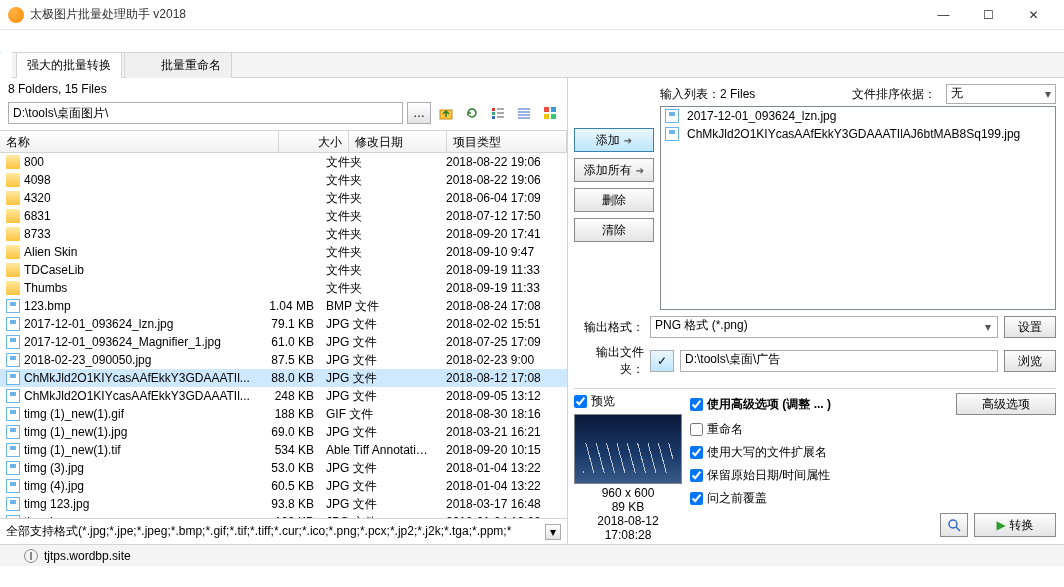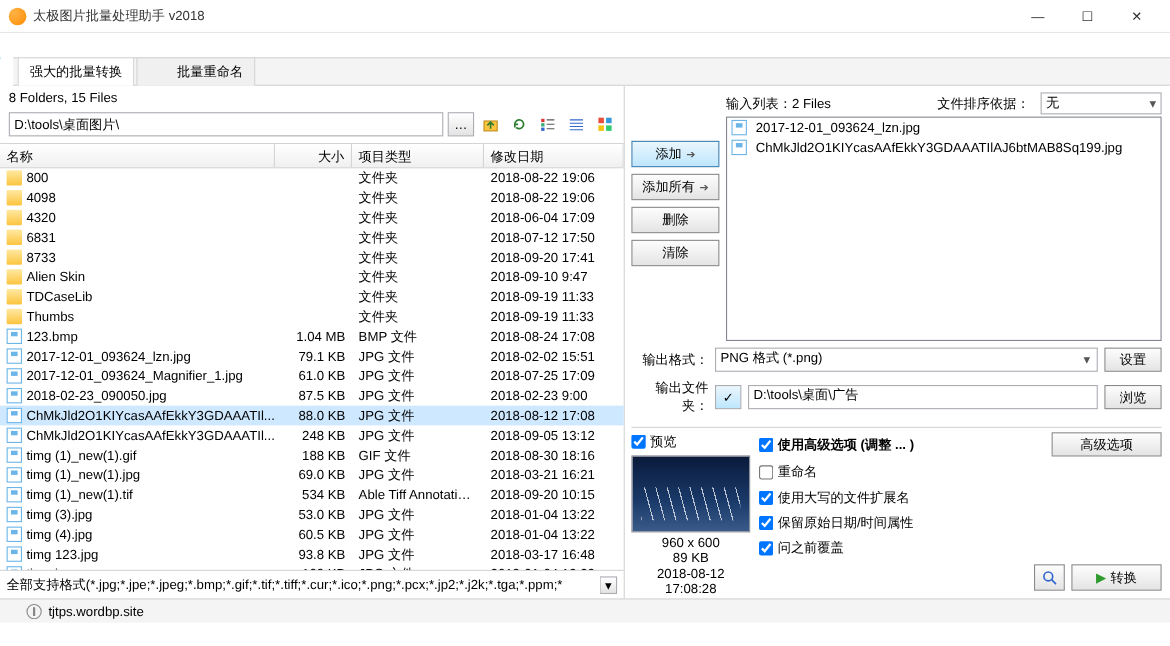--- a/index.html
+++ b/index.html
@@ -36,21 +36,21 @@
 
 .pathbar { display: flex; align-items: center; padding: 2px 6px 6px 8px; gap: 4px; }
 .pathbar input { flex: 1; height: 22px; border: 1px solid #abadb3; padding: 0 4px; }
 .pathbar .btn { width: 24px; height: 22px; border: 1px solid #abadb3; background: linear-gradient(#fff,#e3e3e3); display: flex; align-items: center; justify-content: center; cursor: pointer; }
 .pathbar .toolbtn { width: 22px; height: 22px; display: flex; align-items: center; justify-content: center; cursor: pointer; }
 
 
 .filetable { flex: 1; overflow: hidden; display: flex; flex-direction: column; border-top: 1px solid #d4d4d4; }
 .ft-header { display: flex; background: linear-gradient(#fff,#f0f0f0); border-bottom: 1px solid #d4d4d4; height: 22px; }
 .ft-header .col { padding: 3px 6px; border-right: 1px solid #d4d4d4; }
-.col-name { width: 250px; }
+.col-name { width: 279px; }
 .col-size { width: 70px; text-align: right; }
 .col-type { width: 120px; }
 .col-date { flex: 1; }
 .ft-body { flex: 1; overflow-y: auto; overflow-x: hidden; }
 .ft-row { display: flex; height: 18px; align-items: center; cursor: pointer; }
 .ft-row.selected { background: #cde8ff; }
 .ft-row .cell { padding: 1px 6px; white-space: nowrap; overflow: hidden; text-overflow: ellipsis; }
 .rowicon { width: 14px; height: 14px; margin-right: 4px; display: inline-block; vertical-align: middle; flex-shrink: 0; }
 .folder-icon { background: linear-gradient(#ffe9a2,#fcc43f); border-radius: 1px; }
 .file-icon { background: #fff; border: 1px solid #6bb5e8; }
@@ -183,22 +183,22 @@
             <rect x="2" y="9" width="5" height="5" fill="#f1c40f"></rect>
             <rect x="9" y="9" width="5" height="5" fill="#2ecc71"></rect>
           </svg>
         </div>
     </div>
 
     <div class="filetable">
       <div class="ft-header">
         <div class="col col-name">名称</div>
         <div class="col col-size">大小</div>
+        <div class="col col-date">修改日期</div>
         <div class="col col-type">项目类型</div>
-        <div class="col col-date">修改日期</div>
       </div>
       <div class="ft-body" id="ft-body">
           <div class="ft-row">
             <div class="cell cell-name">
               <span class="rowicon folder-icon"></span>
               <span>800</span>
             </div>
             <div class="cell cell-size"></div>
             <div class="cell cell-type">文件夹</div>
             <div class="cell cell-date">2018-08-22 19:06</div>

